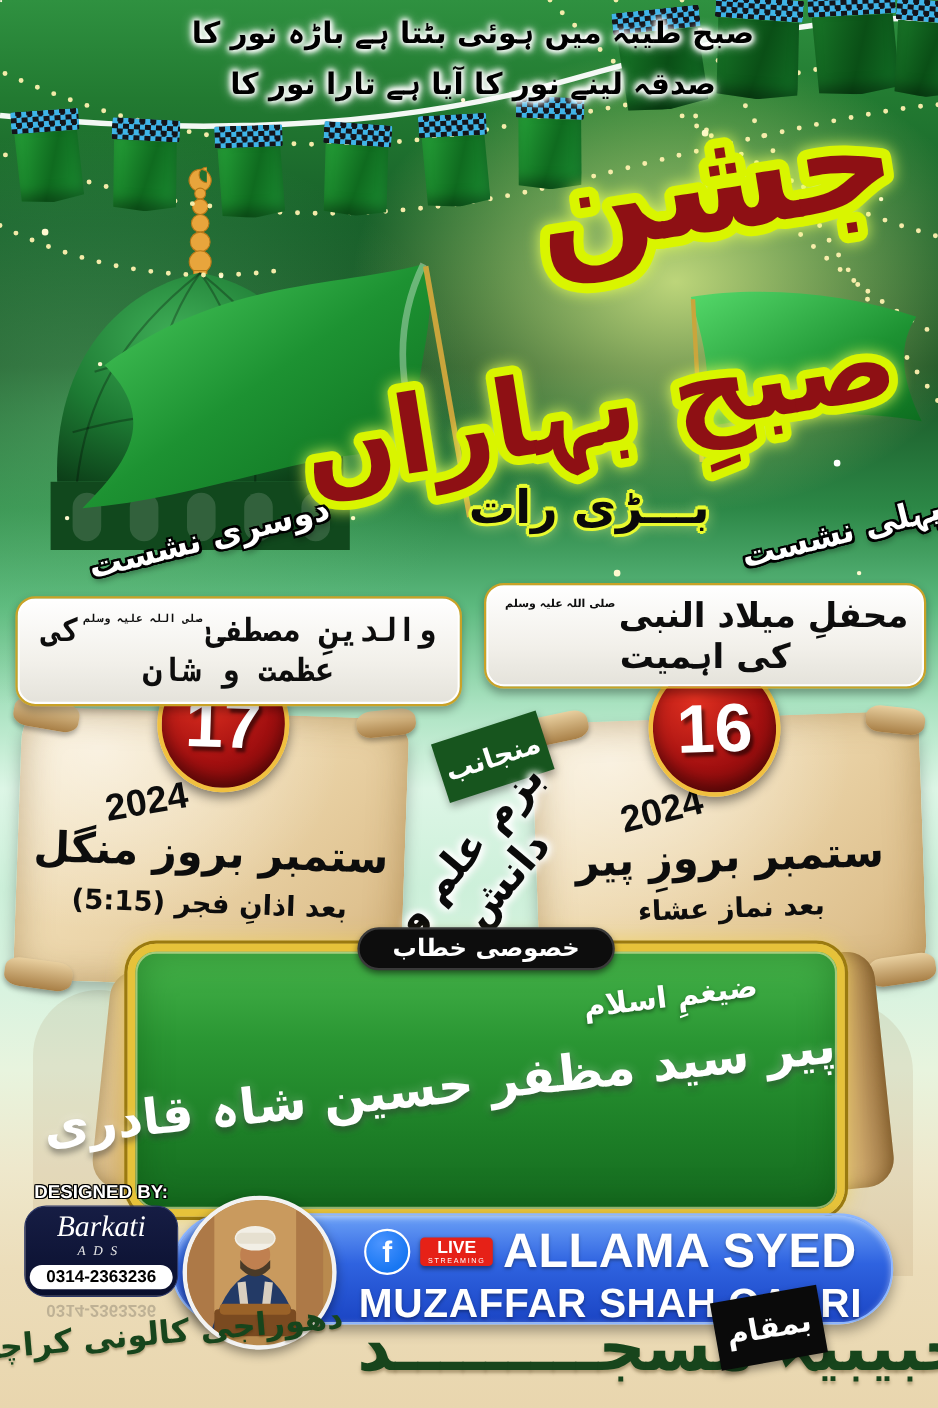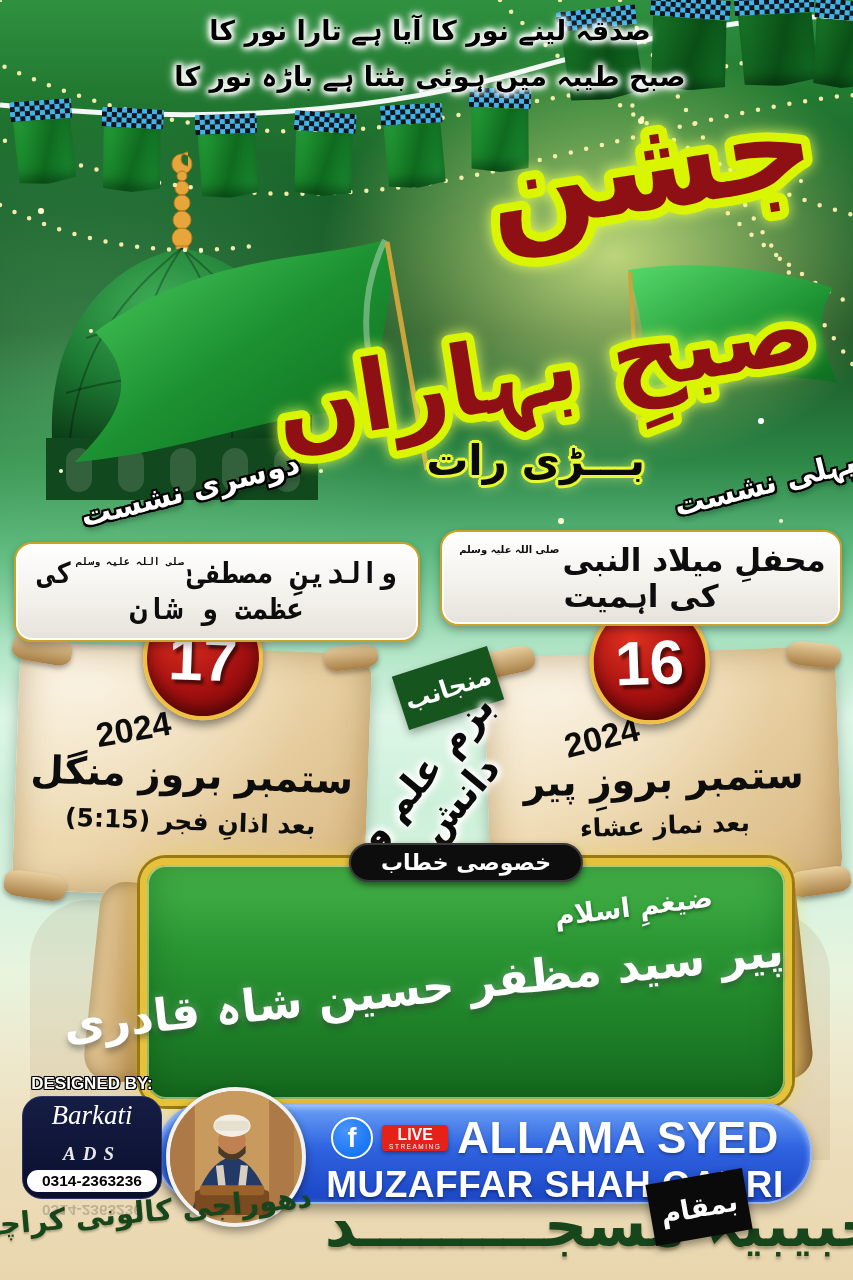--- a/index.html
+++ b/index.html
@@ -80,39 +80,39 @@
     box-shadow:0 4px 8px rgba(0,0,0,.35);}
   .org-name{left:308px;top:742px;width:270px;z-index:7;transform:rotate(-50deg);text-align:center;
     font-size:38px;font-weight:bold;color:#0a0a0a;line-height:1.15;
     text-shadow:0 0 6px #fff,0 0 10px #fff,2px 2px 8px #fff,-2px -2px 8px #fff;}
 
   
   .side-curl{z-index:5;background:linear-gradient(90deg,#e8cf9f,#c8a268 60%,#9a7340);border-radius:26px;
     box-shadow:inset 0 0 16px rgba(90,60,10,.5);}
 
   
-  .banner{left:140px;top:858px;width:638px;height:234px;z-index:9;
+  .banner{left:116px;top:858px;width:638px;height:234px;z-index:9;
     background:linear-gradient(180deg,#46b44a 0%,#2a9633 35%,#1d7f27 70%,#156a1f 100%);
     border:7px solid #e6c23a;border-radius:26px;
     box-shadow:0 0 0 3px #9a7a10, 0 0 20px rgba(240,210,80,.85), inset 0 0 0 2px rgba(255,245,180,.55), inset 0 0 34px rgba(0,60,0,.35);}
   .special-pill{position:absolute;top:-22px;left:50%;transform:translateX(-50%);background:#0d0d0d;color:#fff;
     padding:5px 30px;border-radius:22px;font-size:22px;font-weight:bold;white-space:nowrap;
     border:2px solid #3a3a3a;box-shadow:0 3px 6px rgba(0,0,0,.5);}
   .honorific{position:absolute;top:26px;right:72px;color:#fff;font-size:27px;font-weight:bold;transform:rotate(-7deg);
     text-shadow:0 2px 4px rgba(0,0,0,.45);}
   .speaker-name{position:absolute;left:0;right:0;top:92px;text-align:center;color:#fff;font-size:45px;font-weight:bold;
     transform:rotate(-6deg);white-space:nowrap;text-shadow:0 4px 6px rgba(0,0,0,.4),0 0 10px rgba(255,255,255,.35);}
 
   
   .designer{left:22px;top:1074px;width:140px;z-index:10;text-align:center;}
   .designed-by{font-family:"Liberation Sans",sans-serif;font-size:17px;font-weight:bold;color:#fff;
     text-shadow:1px 0 0 #000,-1px 0 0 #000,0 1px 0 #000,0 -1px 0 #000,1px 1px 0 #000,-1px -1px 0 #000,1px -1px 0 #000,-1px 1px 0 #000;}
   .designer-card{margin-top:2px;background:linear-gradient(180deg,#161d44,#0a0f2e);border:1px solid #2a3566;border-radius:20px;padding:5px 4px 6px;}
   .designer-name{font-family:"Liberation Serif",serif;font-style:italic;font-size:27px;color:#fff;line-height:1;}
-  .designer-sub{font-family:"Liberation Serif",serif;font-style:italic;font-size:19px;letter-spacing:7px;color:#e8e8e8;margin-top:14px;font-weight:bold;}
+  .designer-sub{font-family:"Liberation Serif",serif;font-style:italic;font-size:12px;letter-spacing:7px;color:#e8e8e8;margin-top:1px;}
   .phone-pill{margin-top:5px;background:#fff;border-radius:12px;padding:2px 2px;
     font-family:"Liberation Sans",sans-serif;font-size:15.5px;font-weight:bold;color:#000;}
   .phone-reflection{margin-top:2px;transform:scaleY(-1);opacity:.22;font-family:"Liberation Sans",sans-serif;
     font-size:15.5px;font-weight:bold;color:#222;}
 
   
   .live-bar{left:156px;top:1103px;width:652px;height:97px;z-index:9;border-radius:50px;
     background:linear-gradient(180deg,#6aa0f7 0%,#2f63e0 45%,#1b45c4 100%);
     border:2px solid #8db6ff;box-shadow:0 6px 12px rgba(0,0,0,.35), inset 0 2px 6px rgba(255,255,255,.5);}
   .photo{position:absolute;left:8px;top:-18px;width:132px;height:132px;border-radius:50%;overflow:hidden;
@@ -195,22 +195,22 @@
   <div class="abs flag dark" style="left:736px;top:-6px;width:80px;height:90px;transform:rotate(-3deg);">
       <div class="chk"></div>
       <div class="cloth" style="height:72px;"></div>
     </div>
   <div class="abs flag dark" style="left:812px;top:0px;width:60px;height:86px;transform:rotate(5deg);">
       <div class="chk"></div>
       <div class="cloth" style="height:68px;"></div>
     </div>
 
   <div class="abs couplet rtl">
+    <div>صبح طیبہ میں ہوئی بٹتا ہے باڑہ نور کا</div>
     <div>صدقہ لینے نور کا آیا ہے تارا نور کا</div>
-    <div>صبح طیبہ میں ہوئی بٹتا ہے باڑہ نور کا</div>
   </div>
 
   <svg class="abs dome-svg" width="312" height="352" viewBox="0 0 312 352">
     <defs>
       <radialGradient id="domeGrad" cx="42%" cy="30%" r="80%">
         <stop offset="0%" stop-color="#3fae57"></stop>
           <stop offset="55%" stop-color="#1d7a33"></stop>
           <stop offset="100%" stop-color="#0c3f18"></stop>
       </radialGradient>
     </defs>

